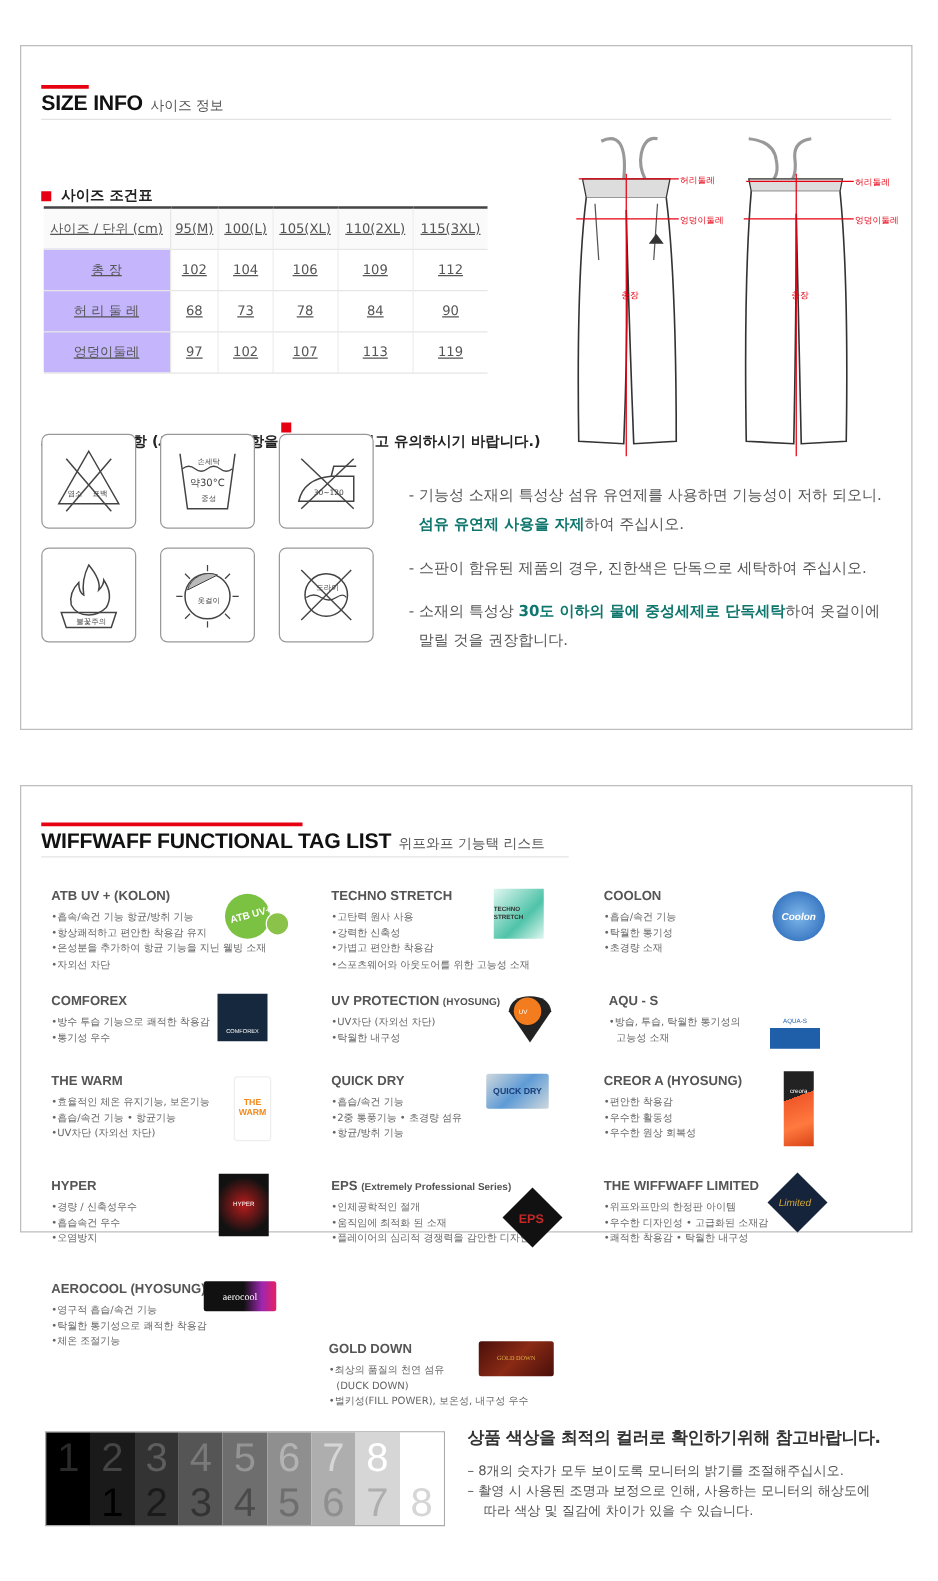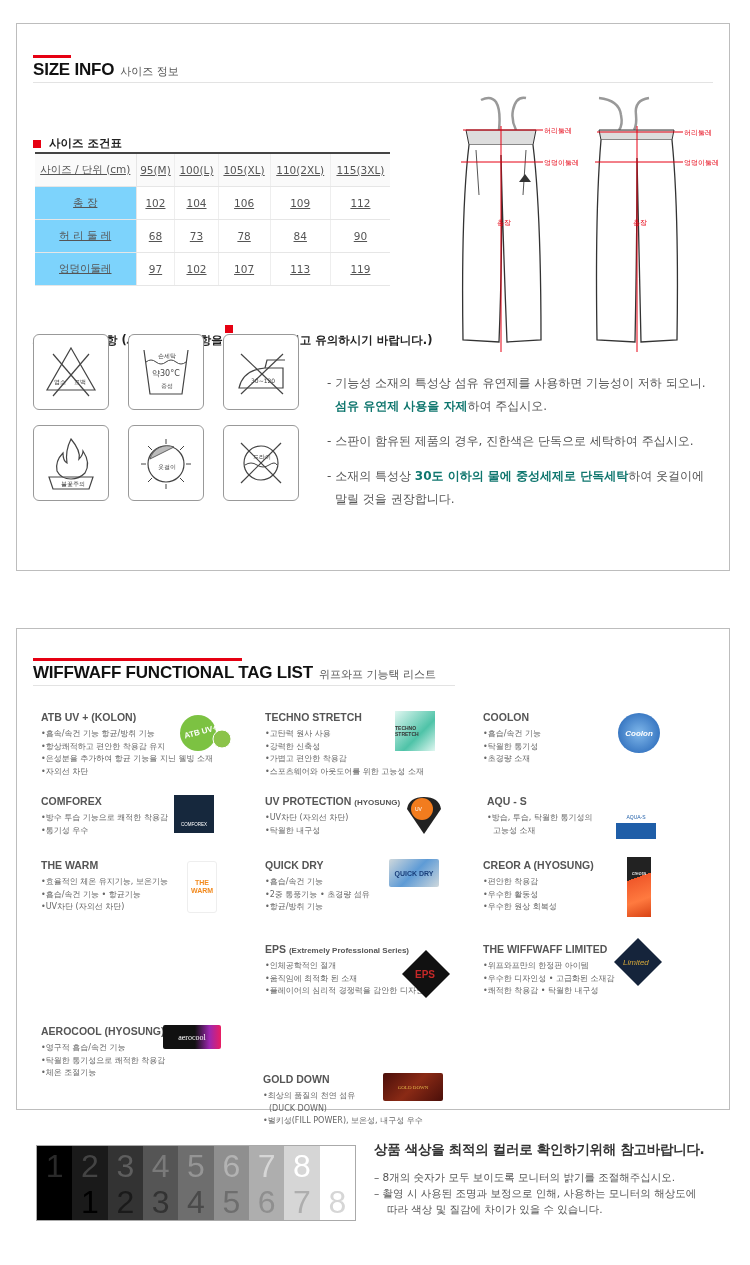--- a/index.html
+++ b/index.html
@@ -1,30 +1,30 @@
 <!DOCTYPE html>
 <html><head>
 <meta charset="utf-8">
 <style>
   * { box-sizing: border-box; margin: 0; padding: 0; }
   body { width: 750px; height: 1265px; background: #fff; font-family: "DejaVu Sans", "Liberation Sans", sans-serif; color: #333; position: relative; overflow: hidden; }
   .frame { position: absolute; left: 16px; width: 714px; border: 1px solid #bdbdbd; background: #fff; }
-  .frame1 { top: 23px; height: 548px; }
-  .frame2 { top: 628px; height: 482px; }
+  .frame1 { top: 36px; height: 548px; }
+  .frame2 { top: 628px; height: 358px; }
   .sec-title { position: absolute; left: 16px; display: flex; align-items: baseline; }
   .sec-title .bar { position: absolute; left: 0; top: -5px; height: 3px; background: #e60012; }
   .sec-title .en { font-family: "Liberation Sans", sans-serif; font-weight: bold; font-size: 17px; color: #111; letter-spacing: -0.2px; }
   .sec-title .ko { font-size: 11px; color: #555; margin-left: 6px; }
   .hr { position: absolute; left: 16px; height: 1px; background: #e3e3e3; }
   .sub-head { position: absolute; left: 16px; display: flex; align-items: center; font-size: 11.5px; font-weight: bold; color: #222; }
   .sub-head .sq { width: 8px; height: 8px; background: #e60012; margin-right: 8px; }
   table.size { position: absolute; left: 18px; top: 128px; width: 355px; border-collapse: collapse; font-size: 10.5px; color: #555; text-decoration: underline; }
   table.size th, table.size td { height: 33px; text-align: center; border-bottom: 1px solid #e6e6e6; font-weight: normal; }
   table.size tr:first-child th { border-top: 2px solid #444; background: #fafafa; }
-  table.size th.rowh, table.size td.rowh { background: #7dd3fc; width: 101px; border-right: 1px solid #e6e6e6; }
+  table.size th.rowh, table.size td.rowh { background: #c4b5fd; width: 101px; border-right: 1px solid #e6e6e6; }
   table.size td, table.size th { border-right: 1px solid #eee; }
   table.size td:last-child, table.size th:last-child { border-right: none; }
   .pants { position: absolute; top: 66px; }
   .care-grid { position: absolute; left: 16px; top: 310px; display: grid; grid-template-columns: 76px 76px 76px; column-gap: 19px; row-gap: 15px; }
   .care { width: 76px; height: 76px; border: 1px solid #999; border-radius: 6px; background: #fff; position: relative; display: flex; align-items: center; justify-content: center; }
   .care svg { width: 60px; height: 60px; }
   .care-notes { position: absolute; left: 310px; top: 348px; font-size: 12px; color: #555; line-height: 23px; width: 380px; }
   .care-notes p { margin-bottom: 12px; }
   .care-notes b { color: #0f766e; }
   .care-notes .ind { padding-left: 8px; }
@@ -311,20 +311,31 @@
     <ul>
         <li>편안한 착용감</li>
         <li>우수한 활동성</li>
         <li>우수한 원상 회복성</li>
       </ul>
     <div class="logo" style="left:144px; top:-2px; width:24px; height:60px; background:linear-gradient(160deg,#222 35%,#f0582a 35%,#ff7a3f 70%,#d84315);">
       <span style="font-size:5px; color:#fff; margin-top:-28px;">creora</span>
     </div>
   </div>
 
+  <div class="tag" style="left:24px; top:314px;">
+    <div class="t">HYPER</div>
+    <ul>
+        <li>경량 / 신축성우수</li>
+        <li>흡습속건 우수</li>
+        <li>오염방지</li>
+      </ul>
+    <div class="logo" style="left:134px; top:-4px; width:40px; height:50px; background:radial-gradient(circle,#b71c1c,#111 70%);">
+      <span style="font-size:5px; color:#fff;">HYPER</span>
+    </div>
+  </div>
   <div class="tag" style="left:248px; top:314px;">
     <div class="t"><span>EPS</span> <small>(Extremely Professional Series)</small></div>
     <ul>
         <li>인체공학적인 절개</li>
         <li>움직임에 최적화 된 소재</li>
         <li>플레이어의 심리적 경쟁력을 감안한 디자인</li>
       </ul>
     <div class="logo" style="left:136px; top:6px; width:50px; height:50px;">
       <svg width="50" height="50">
           <polygon points="25,1 49,25 25,49 1,25" fill="#111"></polygon>

